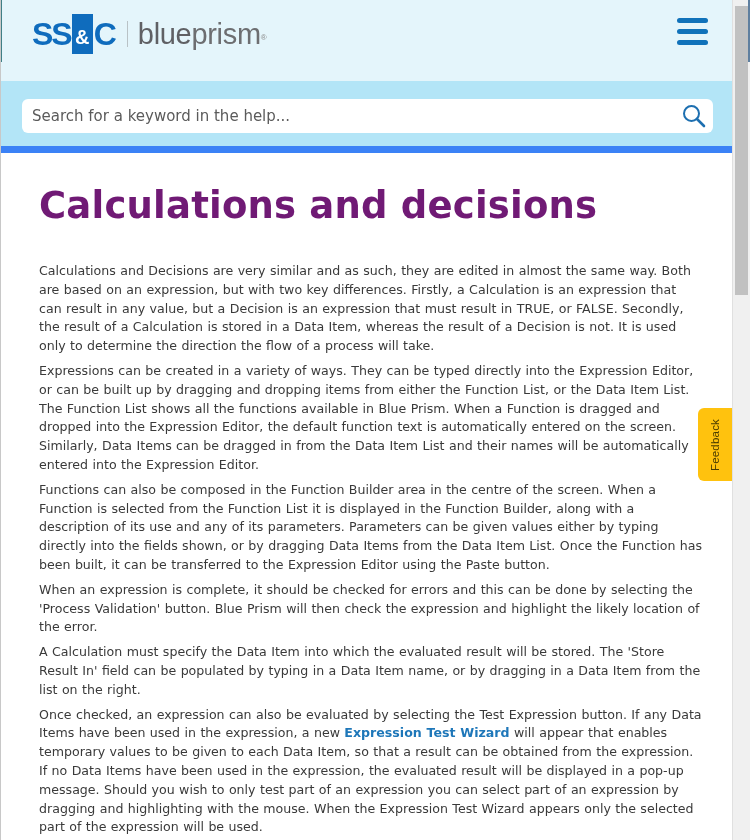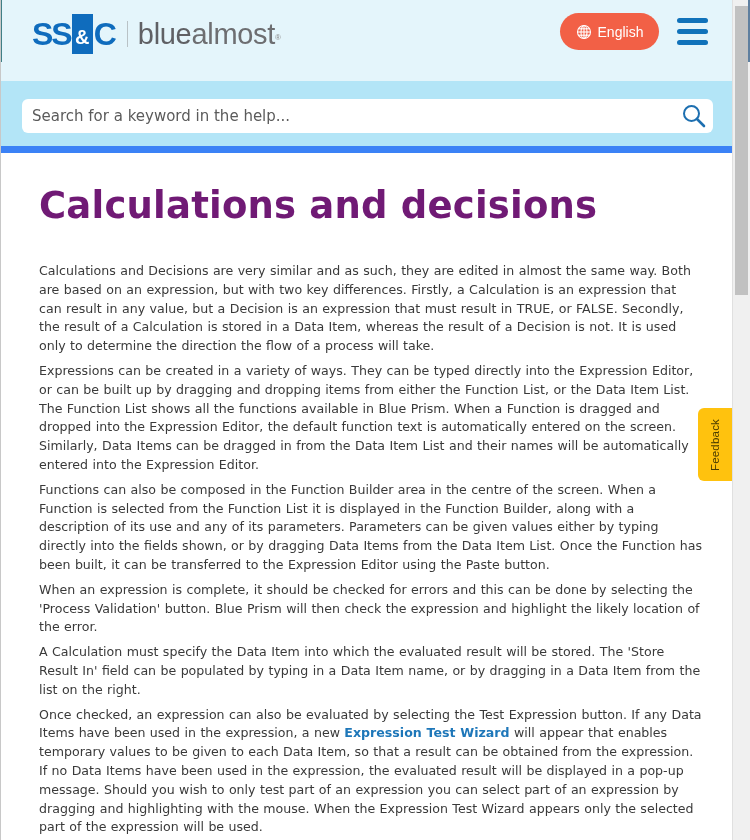--- a/index.html
+++ b/index.html
@@ -56,35 +56,24 @@
 
   <header class="header">
     <div class="logo">
       <div class="logo-ssc">
         <span>SS</span>
           <span class="amp-box">&amp;</span>
           <span>C</span>
       </div>
       <div class="logo-sep"></div>
       <div class="logo-bp">
-        <span class="blue">blue</span><span>almost</span><span class="reg">®</span>
+        <span class="blue">blue</span><span>prism</span><span class="reg">®</span>
       </div>
     </div>
 
-    <div class="lang-btn">
-      <svg viewBox="0 0 16 16" fill="none" stroke="#ffffff" stroke-width="1.1">
-        <circle cx="8" cy="8" r="6.5"></circle>
-        <ellipse cx="8" cy="8" rx="3" ry="6.5"></ellipse>
-        <line x1="1.5" y1="8" x2="14.5" y2="8"></line>
-        <line x1="8" y1="1.5" x2="8" y2="14.5"></line>
-        <line x1="2.5" y1="4.8" x2="13.5" y2="4.8"></line>
-        <line x1="2.5" y1="11.2" x2="13.5" y2="11.2"></line>
-      </svg>
-      <span>English</span>
-    </div>
 
     <div class="menu-btn">
       <span style="top:0px;"></span>
       <span style="top:11px;"></span>
       <span style="top:22px;"></span>
     </div>
   </header>
 
   <div class="search-band">
     <div class="search-box">

